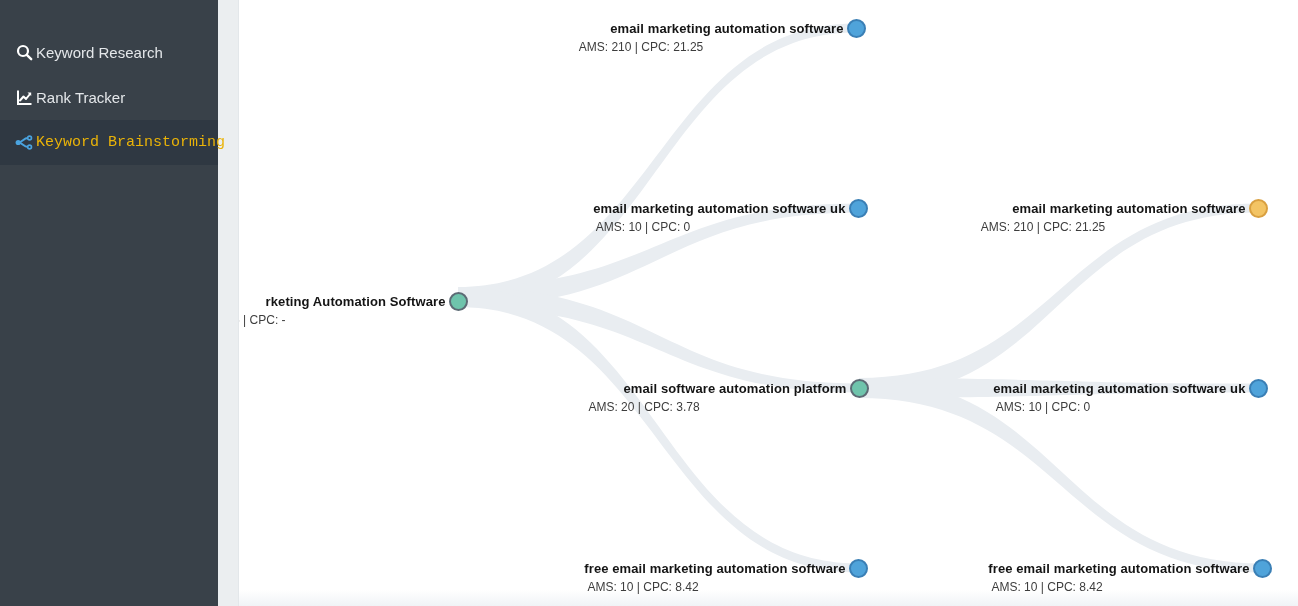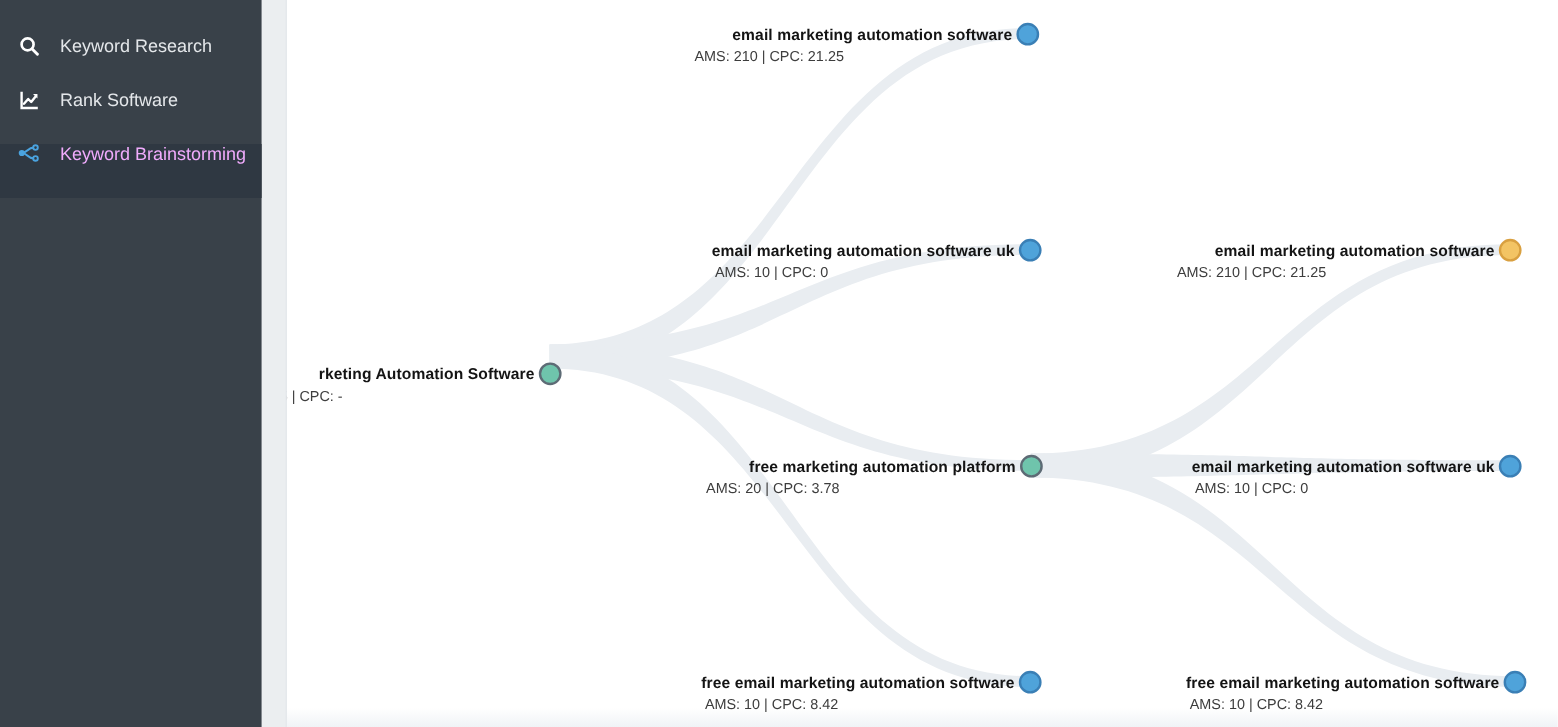--- a/index.html
+++ b/index.html
@@ -9,25 +9,25 @@
     background:#ffffff; font-family:"Liberation Sans", sans-serif;
   }
 
   
   .sidebar {
     position:absolute; left:0; top:0; width:218px; height:606px;
     background:#394149; z-index:10;
   }
   .sidebar nav { padding-top:30px; }
   .sidebar-item {
-    display:flex; align-items:flex-start; height:45px;
-    padding:0 10px 0 13px; gap:15px;
+    display:flex; align-items:center; height:45px;
+    padding:0 10px 0 13px; gap:1px;
     color:#e4e7ea; font-size:15px; cursor:pointer; white-space:nowrap;
   }
-  .sidebar-item.active { background:#2f3842; color:#f0abfc; }
+  .sidebar-item.active { background:#2f3842; color:#eab308;font-family:Liberation Mono, monospace; }
   .sidebar-item .icon {
     width:22px; display:flex; justify-content:center; align-items:center; flex:none;
   }
 
   
   .divider-strip {
     position:absolute; left:218px; top:0; width:21px; height:606px;
     background:#ebeef0; border-right:1px solid #e3e7ea; box-sizing:border-box;
     z-index:9;
   }
@@ -66,21 +66,21 @@
   <svg class="edges" width="1298" height="606" viewBox="0 0 1298 606">
       <path d="M 458 287 C 657 287, 657 23.5, 856 23.5 L 856 32.5 C 657 32.5, 657 307, 458 307 Z" fill="#e9edf1"></path>
       <path d="M 458 287 C 658 287, 658 203.5, 858 203.5 L 858 212.5 C 658 212.5, 658 307, 458 307 Z" fill="#e9edf1"></path>
       <path d="M 458 287 C 658.5 287, 658.5 383.5, 859 383.5 L 859 392.5 C 658.5 392.5, 658.5 307, 458 307 Z" fill="#e9edf1"></path>
       <path d="M 458 287 C 658 287, 658 563.5, 858 563.5 L 858 572.5 C 658 572.5, 658 307, 458 307 Z" fill="#e9edf1"></path>
       <path d="M 859 378 C 1058.5 378, 1058.5 203.5, 1258 203.5 L 1258 212.5 C 1058.5 212.5, 1058.5 398, 859 398 Z" fill="#e9edf1"></path>
       <path d="M 859 378 C 1058.5 378, 1058.5 383.5, 1258 383.5 L 1258 392.5 C 1058.5 392.5, 1058.5 398, 859 398 Z" fill="#e9edf1"></path>
       <path d="M 859 378 C 1060.5 378, 1060.5 563.5, 1262 563.5 L 1262 572.5 C 1060.5 572.5, 1060.5 398, 859 398 Z" fill="#e9edf1"></path>
     </svg>
   <div id="nodes">
-      <div class="node" style="left: 37.5px; top: 300px;">
+      <div class="node" style="left: 37.5px; top: 290px;">
         <div class="node-row">
           <span class="node-title">rketing Automation Software</span>
           <span class="node-circle" style="background: rgb(111, 196, 172); border-color: rgb(93, 107, 117);"></span>
         </div>
         <div class="node-stats">AMS: 5 | CPC: -</div>
       </div>
       <div class="node" style="left: 435.5px; top: 17px;">
         <div class="node-row">
           <span class="node-title">email marketing automation software</span>
           <span class="node-circle" style="background: rgb(79, 163, 218); border-color: rgb(58, 127, 181);"></span>
@@ -89,21 +89,21 @@
       </div>
       <div class="node" style="left: 437.5px; top: 197px;">
         <div class="node-row">
           <span class="node-title">email marketing automation software uk</span>
           <span class="node-circle" style="background: rgb(79, 163, 218); border-color: rgb(58, 127, 181);"></span>
         </div>
         <div class="node-stats">AMS: 10 | CPC: 0</div>
       </div>
       <div class="node" style="left: 438.5px; top: 377px;">
         <div class="node-row">
-          <span class="node-title">free marketing automation platform</span>
+          <span class="node-title">email software automation platform</span>
           <span class="node-circle" style="background: rgb(111, 196, 172); border-color: rgb(93, 107, 117);"></span>
         </div>
         <div class="node-stats">AMS: 20 | CPC: 3.78</div>
       </div>
       <div class="node" style="left: 437.5px; top: 557px;">
         <div class="node-row">
           <span class="node-title">free email marketing automation software</span>
           <span class="node-circle" style="background: rgb(79, 163, 218); border-color: rgb(58, 127, 181);"></span>
         </div>
         <div class="node-stats">AMS: 10 | CPC: 8.42</div>
@@ -145,21 +145,21 @@
       <span>Keyword Research</span>
     </div>
     <div class="sidebar-item">
       <span class="icon">
         <svg width="17" height="17" viewBox="0 0 17 17">
           <path d="M2 1.5 V15 H15.5" fill="none" stroke="#ffffff" stroke-width="2"></path>
           <path d="M4 11.5 L7.5 7.5 L10 10 L14 5" fill="none" stroke="#ffffff" stroke-width="2" stroke-linejoin="round" stroke-linecap="round"></path>
           <path d="M11.5 3.4 L15.2 3.4 L15.2 7.1 Z" fill="#ffffff"></path>
         </svg>
       </span>
-      <span>Rank Software</span>
+      <span>Rank Tracker</span>
     </div>
     <div class="sidebar-item active">
       <span class="icon">
         <svg width="19" height="15" viewBox="0 0 19 15">
           <path d="M3 7.5 C8 7.5 8 3 13 3" fill="none" stroke="#4aa3df" stroke-width="1.8"></path>
           <path d="M3 7.5 C8 7.5 8 12 13 12" fill="none" stroke="#4aa3df" stroke-width="1.8"></path>
           <circle cx="3.2" cy="7.5" r="2.6" fill="#4aa3df"></circle>
           <circle cx="14.6" cy="3" r="1.9" fill="none" stroke="#4aa3df" stroke-width="1.6"></circle>
           <circle cx="14.6" cy="12" r="1.9" fill="none" stroke="#4aa3df" stroke-width="1.6"></circle>
         </svg>

